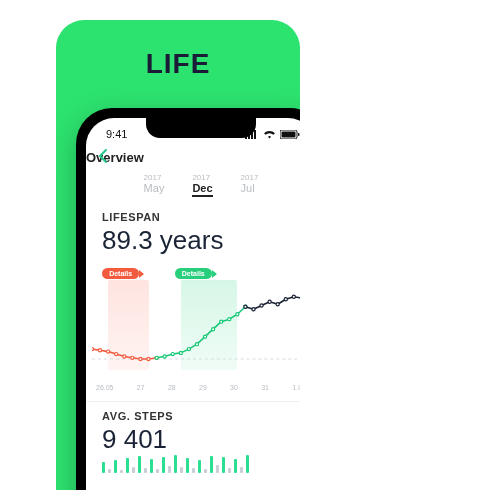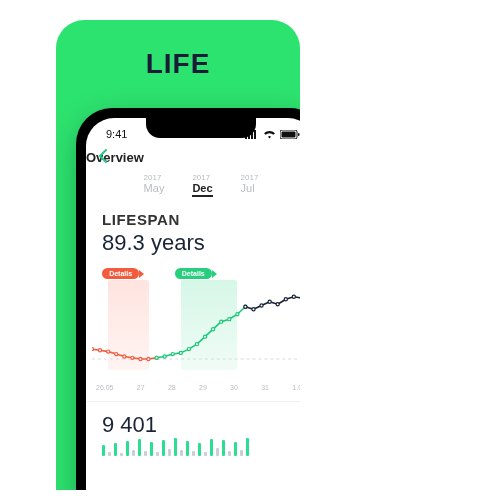--- a/index.html
+++ b/index.html
@@ -95,27 +95,27 @@
     padding: 4px 0 6px;
   }
   .month { text-align: left; }
   .month .y { font-size: 8px; color: #b8bcc2; }
   .month .m { font-size: 11px; color: #b8bcc2; font-weight: 500; }
   .month.active .m { color: #222; font-weight: 600; border-bottom: 2px solid #222; padding-bottom: 1px; }
   .section {
     padding: 8px 16px 0;
   }
   .label {
-    font-size: 15px;
+    font-size: 11px;
     font-weight: 700;
     letter-spacing: 0.6px;
     color: #333;
   }
   .big {
-    font-size: 22px;
+    font-size: 26px;
     font-weight: 400;
     color: #1b2436;
     margin-top: 2px;
   }
   .chart-wrap {
     position: relative;
     height: 118px;
     margin: 8px 6px 0;
   }
   .band {
@@ -286,20 +286,21 @@
           <span>28</span>
           <span>29</span>
           <span>30</span>
           <span>31</span>
           <span>1.06</span>
         </div>
 
       <hr class="divider">
 
       <div class="section">
+        <div class="label">AVG. STEPS</div>
         <div class="big">9 401</div>
       </div>
       <div class="steps-chart" id="steps-chart">
           <div class="step-bar" style="height: 10.5882px;"></div>
           <div class="step-bar low" style="height: 4.23529px;"></div>
           <div class="step-bar" style="height: 12.7059px;"></div>
           <div class="step-bar low" style="height: 3.17647px;"></div>
           <div class="step-bar" style="height: 14.8235px;"></div>
           <div class="step-bar low" style="height: 6.35294px;"></div>
           <div class="step-bar" style="height: 16.9412px;"></div>

